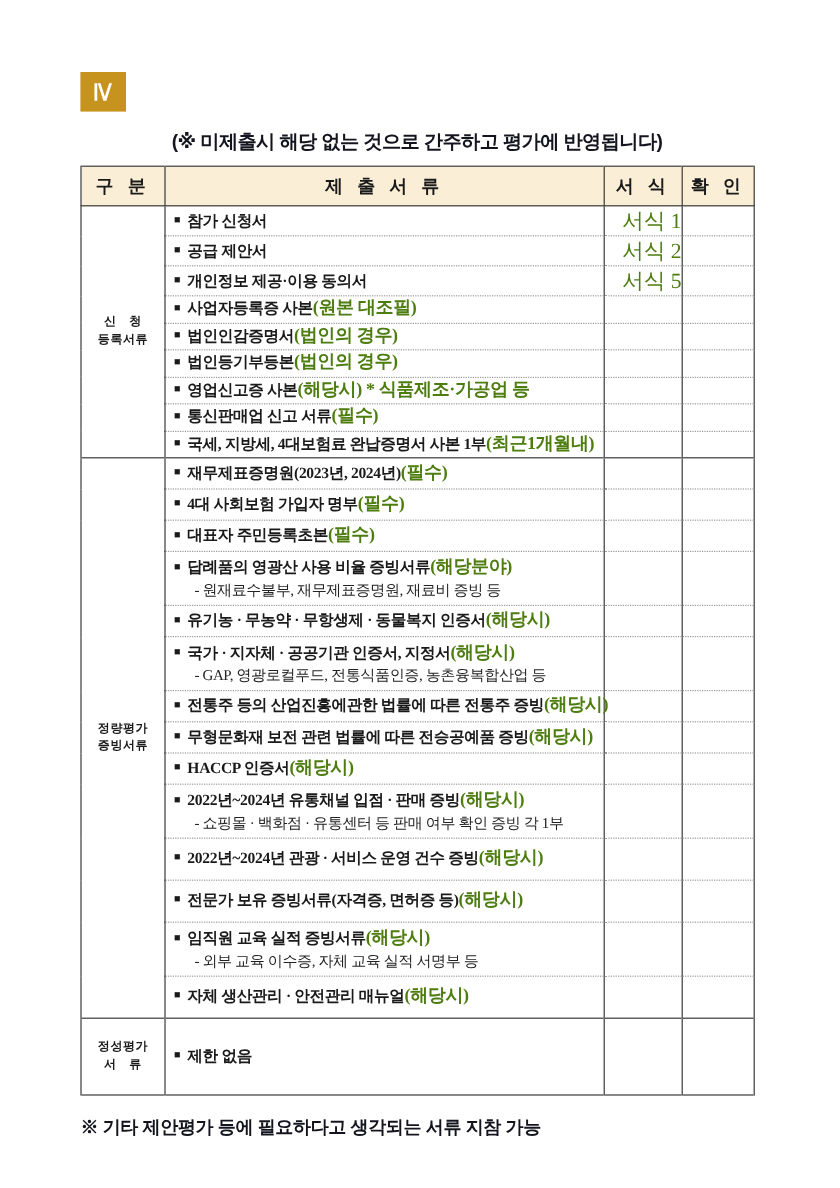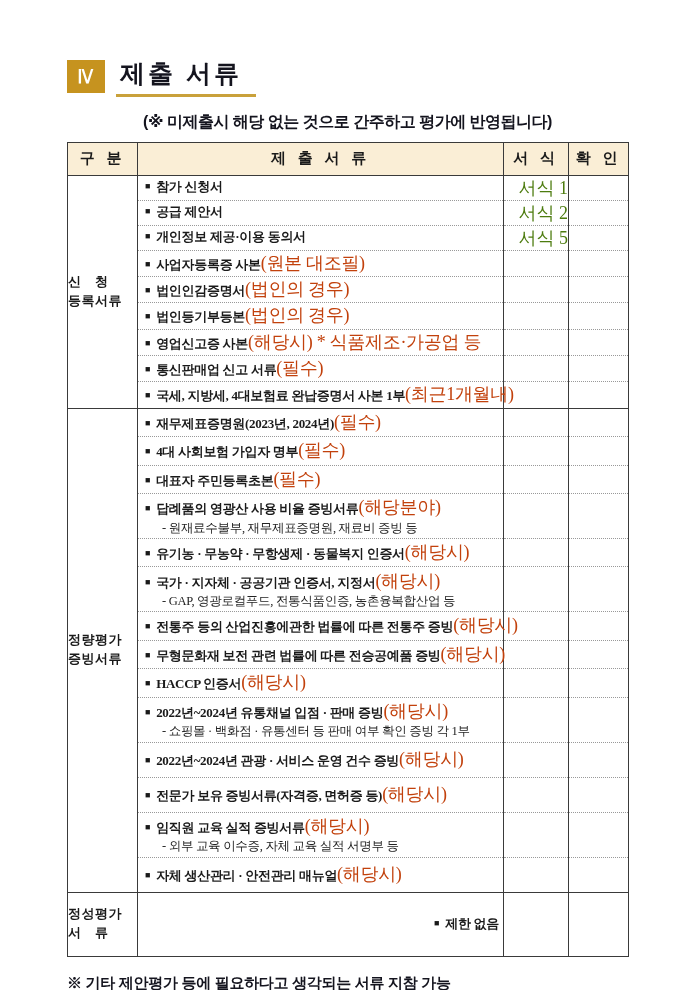--- a/index.html
+++ b/index.html
@@ -52,52 +52,51 @@
   thead th{
     background:var(--header-bg);height:33px;
     font-size:15px;font-weight:bold;letter-spacing:4px;text-align:center;
     border-bottom:1.5px solid var(--border-dark);
   }
   tbody tr.sec-first td{border-top:1.2px solid var(--border-dark);margin-top:12px;}
   tbody tr.sec-next td.doc, tbody tr.sec-next td.form, tbody tr.sec-next td.chk{
     border-top:1px dotted var(--border-dot);
   }
   td.cat{
-    text-align:left;font-weight:bold;font-size:13px;line-height:1.45;
+    text-align:center;font-weight:bold;font-size:10px;line-height:1.45;
     letter-spacing:0.5px;
   }
   td.doc{padding:2px 4px 2px 7px;font-size:13px;letter-spacing:-0.3px;line-height:1.3;}
   .main{white-space:nowrap;}
   .bullet{font-size:9px;margin-right:6px;position:relative;top:-2px;}
   .label{font-weight:bold;}
-  .suffix{font-weight:normal;font-size:18px;color:#c2410c;}
+  .suffix{font-weight:bold;font-size:15px;color:#4d7c0f;}
   .sub{font-weight:normal;font-size:12.5px;color:#222222;padding-left:17px;white-space:nowrap;}
   td.form{text-align:right;font-size:18px;font-weight:normal;color:#4d7c0f;}
   
   tr.sec0 td.doc{padding-top:1px;padding-bottom:1px;height:21px;}
   tr.sec1 td.doc{height:26px;}
   tr.sec1.tall td.doc{height:35px;}
   tr.sec1.has-sub td.doc{height:45px;}
-  tr.sec2 td.doc{height:64px;text-align:right;}
+  tr.sec2 td.doc{height:64px;}
 
   
   .footnote{
     margin-top:17px;
     font-family:Liberation Sans, sans-serif;
     font-weight:700;font-size:15px;letter-spacing:-0.3px;color:#14141E;
   }
 </style>
 </head>
 <body>
 
 <div class="page">
 
   <div class="title-row">
     <div class="num-box">Ⅳ</div>
-    <div class="title">제출 서류</div>
   </div>
 
   <div class="notice">(※ 미제출시 해당 없는 것으로 간주하고 평가에 반영됩니다)</div>
 
   <table>
     <colgroup>
       <col class="c-cat">
         <col class="c-doc">
         <col class="c-form">
         <col class="c-chk">

